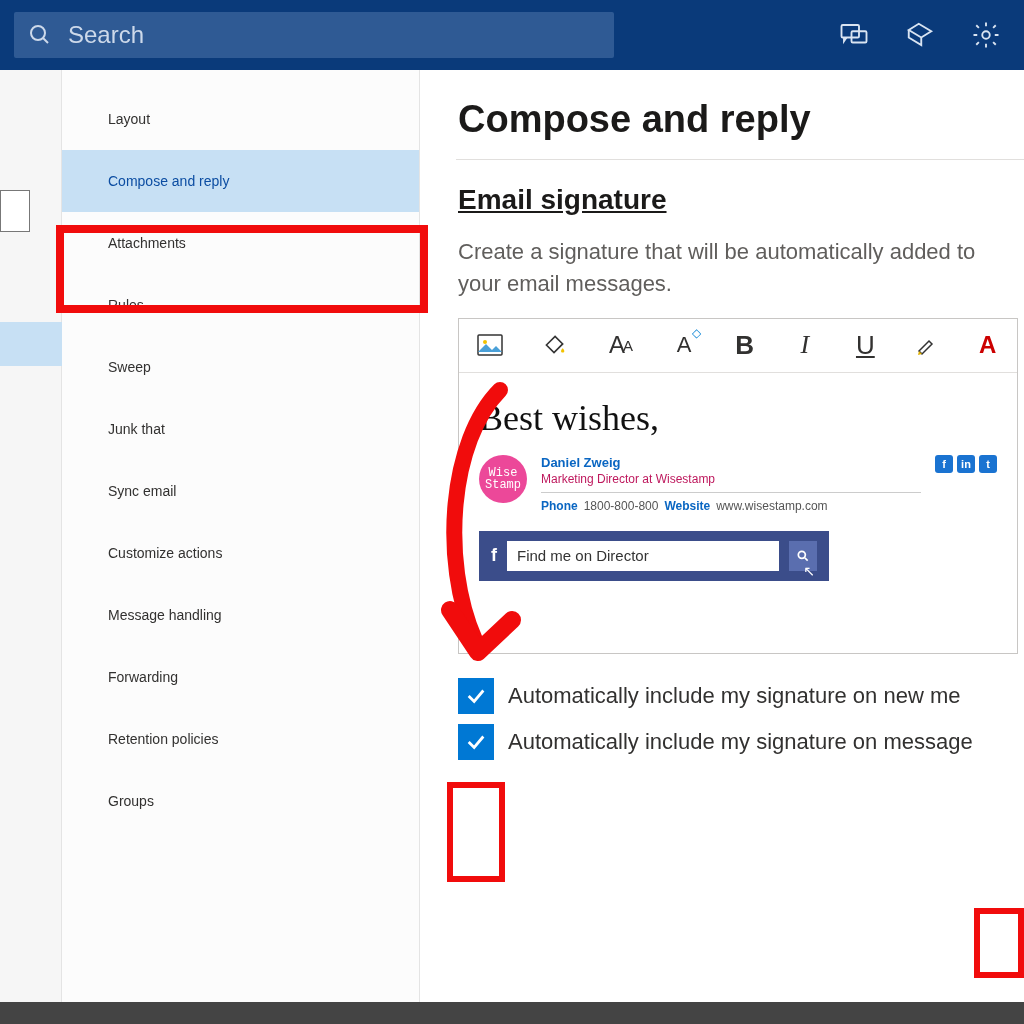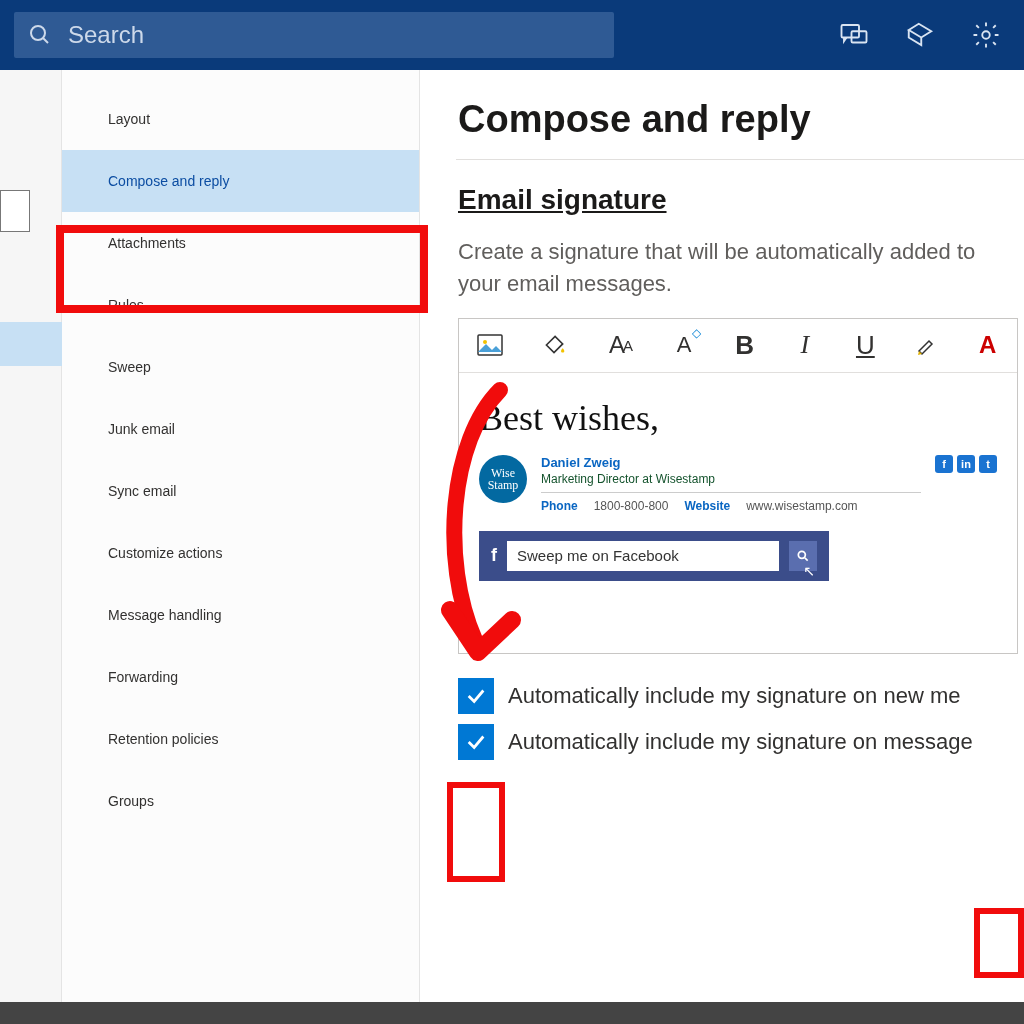--- a/index.html
+++ b/index.html
@@ -161,32 +161,32 @@
     margin-bottom: 16px;
   }
   .sig-row {
     display: flex;
     align-items: flex-start;
     gap: 14px;
   }
   .avatar {
     width: 48px; height: 48px;
     border-radius: 50%;
-    background: #0369a1;
+    background: #ec4899;
     color: #fff;
     display: flex; align-items: center; justify-content: center;
-    font-family: Liberation Serif, serif;
+    font-family: Liberation Mono, monospace;
     font-size: 12px;
     text-align: center;
     line-height: 1;
   }
   .sig-details { flex: 1; font-size: 12px; color: #555; }
   .sig-name { color: #0a66c2; font-weight: 700; font-size: 13px; }
-  .sig-title { color: #14532d; margin: 2px 0 6px; }
-  .sig-line { display: flex; gap: 16px; align-items: baseline; }
+  .sig-title { color: #be185d; margin: 2px 0 6px; }
+  .sig-line { display: flex; gap: 6px; align-items: baseline; }
   .sig-label { color: #0a66c2; font-weight: 600; }
   .sig-icons { display: flex; gap: 4px; }
   .sq-icon {
     width: 18px; height: 18px; background: #1a73d1; border-radius: 3px;
     color: #fff; display: flex; align-items: center; justify-content: center;
     font-size: 11px; font-weight: 700;
   }
   .fb-banner {
     margin-top: 18px;
     background: #3b4d8a;
@@ -283,21 +283,21 @@
     <div class="leftbox"></div>
     <div class="leftblock"></div>
   </div>
 
   <div class="settings-nav">
     <div class="nav-item">Layout</div>
     <div class="nav-item selected">Compose and reply</div>
     <div class="nav-item">Attachments</div>
     <div class="nav-item">Rules</div>
     <div class="nav-item">Sweep</div>
-    <div class="nav-item">Junk email</div>
+    <div class="nav-item">Junk that</div>
     <div class="nav-item">Sync email</div>
     <div class="nav-item">Customize actions</div>
     <div class="nav-item">Message handling</div>
     <div class="nav-item">Forwarding</div>
     <div class="nav-item">Retention policies</div>
     <div class="nav-item">Groups</div>
   </div>
 
   <div class="content">
     <h1 class="page-title">Compose and reply</h1>
@@ -353,21 +353,21 @@
             </div>
           </div>
           <div class="sig-icons">
             <div class="sq-icon">f</div>
             <div class="sq-icon">in</div>
             <div class="sq-icon">t</div>
           </div>
         </div>
         <div class="fb-banner">
           <span style="color:#fff;font-weight:700;font-size:18px;">f</span>
-          <div class="fb-inner">Sweep me on Facebook</div>
+          <div class="fb-inner">Find me on Director</div>
           <div class="fb-search">
             <svg width="14" height="14" viewBox="0 0 24 24" fill="none" stroke="#fff" stroke-width="3">
                 <circle cx="10" cy="10" r="6"></circle>
                 <line x1="20" y1="20" x2="15" y2="15"></line>
               </svg>
             <span class="fb-cursor">↖</span>
           </div>
         </div>
       </div>
     </div>

